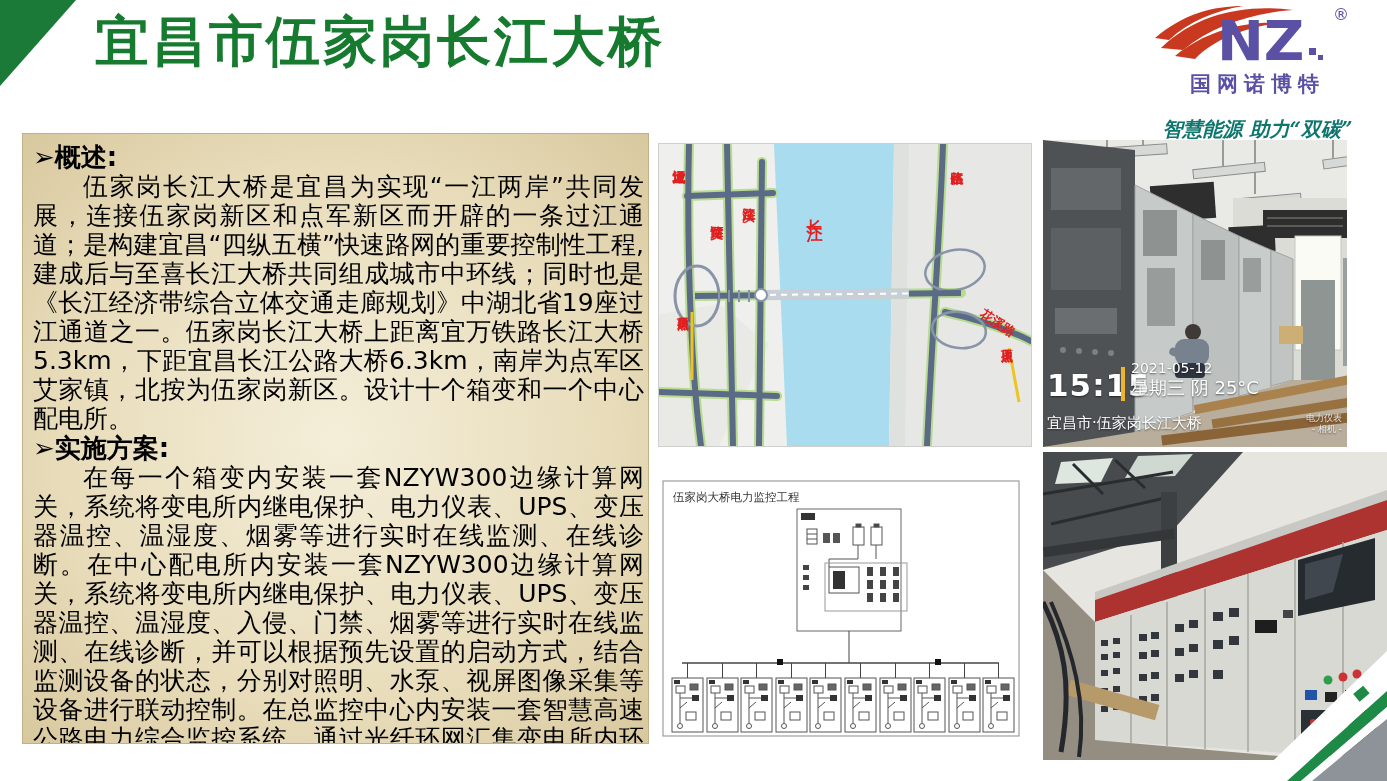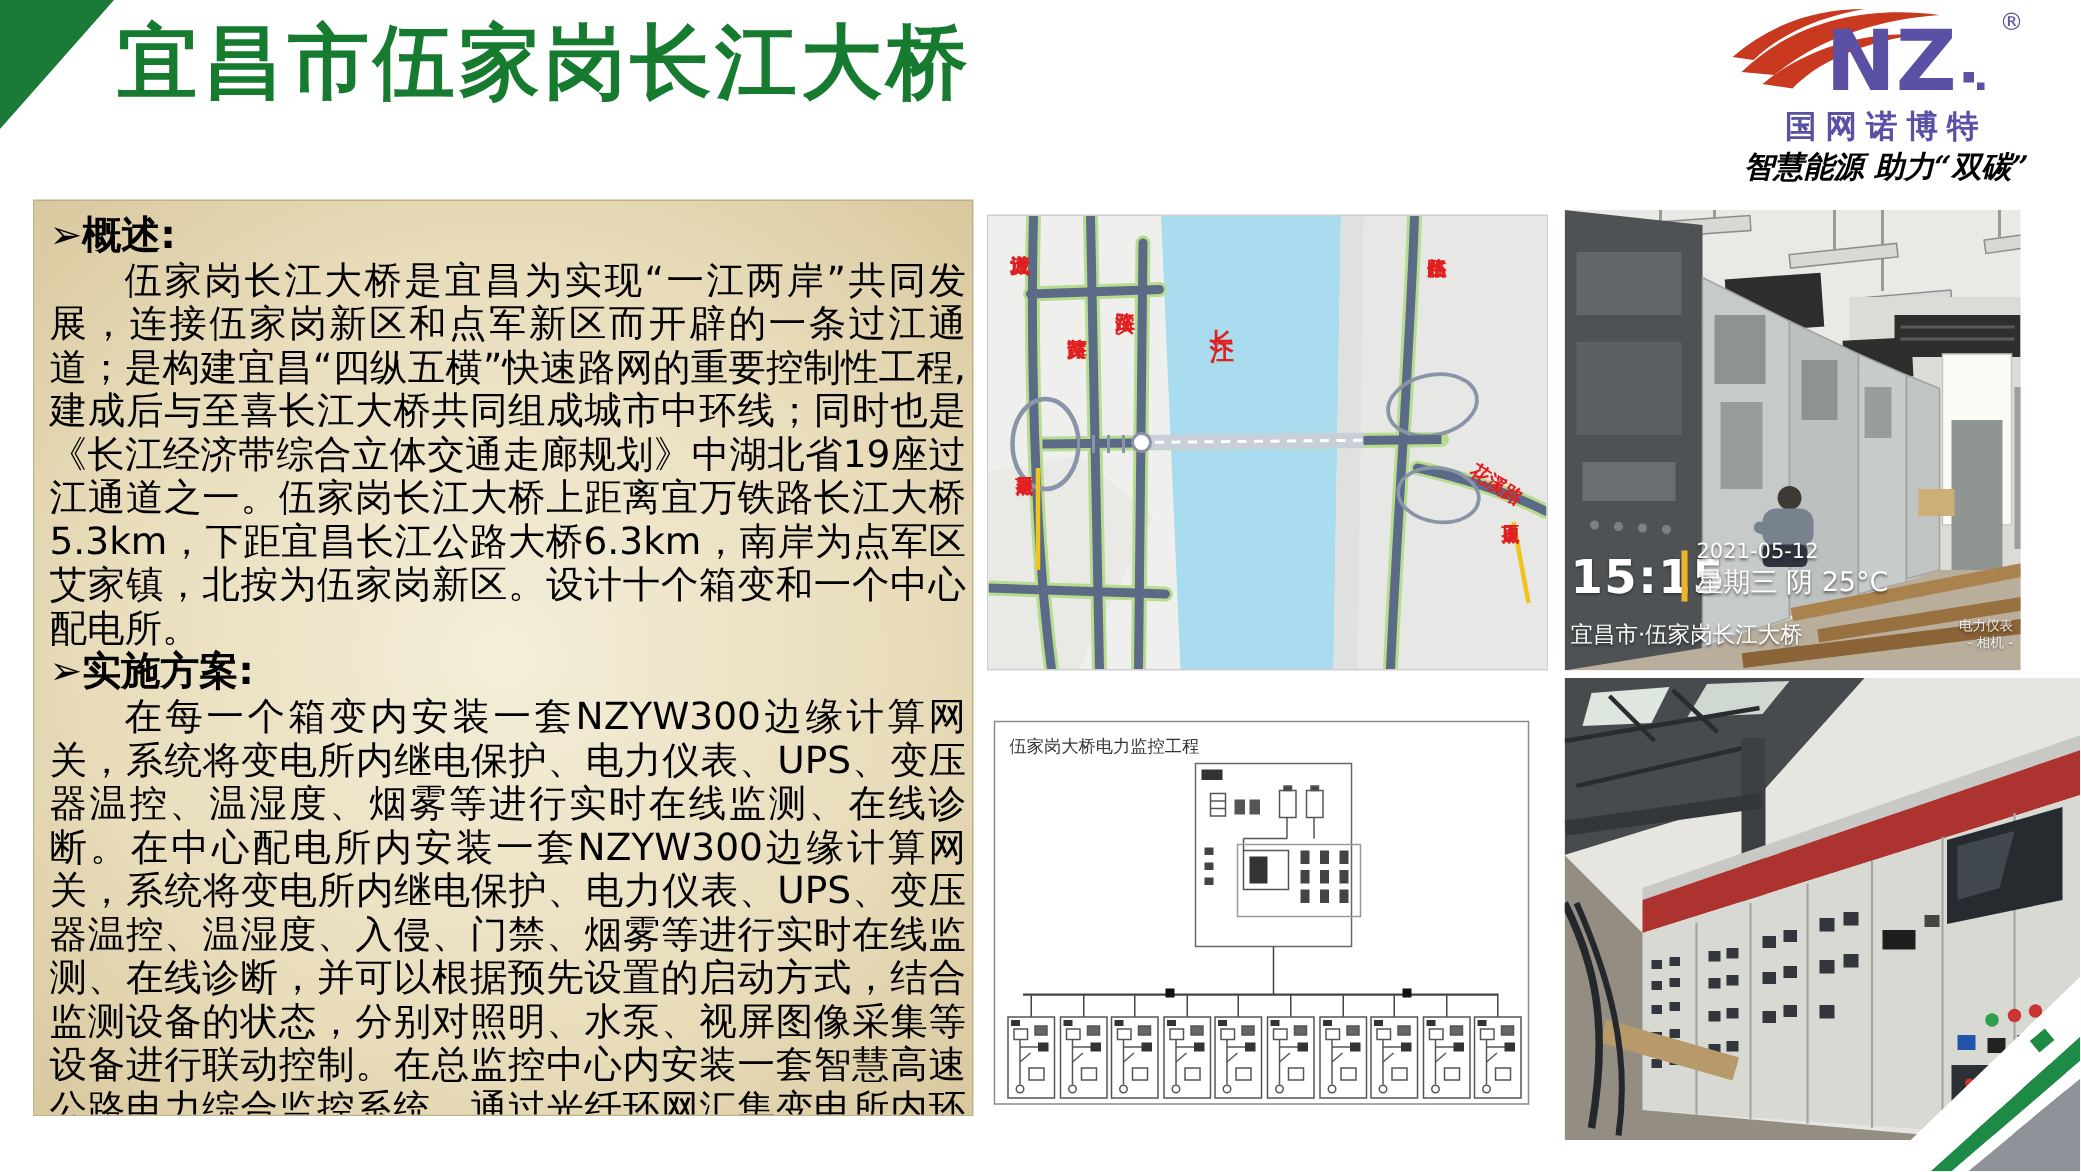--- a/index.html
+++ b/index.html
@@ -1,26 +1,26 @@
 <!DOCTYPE html>
 <html><head>
 <meta charset="utf-8">
 <style>
   html,body{margin:0;padding:0;background:#fff;}
   .slide{position:relative;width:1387px;height:781px;background:#fff;overflow:hidden;
          font-family:"DejaVu Sans",sans-serif;}
   
   .corner-tl{position:absolute;left:0;top:0;width:76px;height:86px;background:#1b7a38;
              clip-path:polygon(0 0,100% 0,0 100%);}
-  .title{position:absolute;left:78px;top:6px;width:640px;font-family:Liberation Mono, monospace;
+  .title{position:absolute;left:95px;top:6px;width:640px;font-family:Liberation Mono, monospace;
          font-weight:900;font-size:54px;letter-spacing:3px;color:#167a2f;white-space:nowrap;}
   .logo{position:absolute;left:1128px;top:2px;width:259px;text-align:center;}
   .logo .company{color:#5a51a5;font-weight:bold;font-size:21px;letter-spacing:6px;margin-top:-4px;}
-  .logo .slogan{color:#000000;font-weight:bold;font-style:italic;font-size:20px;
-                font-family:"DejaVu Serif",serif;margin-top:0;white-space:nowrap;}
+  .logo .slogan{color:#0f766e;font-weight:bold;font-style:italic;font-size:20px;
+                font-family:"DejaVu Serif",serif;margin-top:18px;white-space:nowrap;}
   
   .panel{position:absolute;left:22px;top:133px;width:627px;height:611px;box-sizing:border-box;
          background:radial-gradient(ellipse at center,#f4eed9 0%,#ead фикс 0%) ;
          background:radial-gradient(ellipse at center,#f4eed9 0%,#e8dcba 62%,#d8c89e 100%);
          border:1px solid #c2b186;padding:8px 4px 6px 10px;overflow:hidden;}
   .panel h3{margin:0;font-size:26px;line-height:30px;color:#000;font-weight:bold;}
   .panel p{margin:0;font-size:25px;line-height:29px;color:#000;text-align:justify;
            text-indent:2em;letter-spacing:0;}
   
   .fig{position:absolute;overflow:hidden;}

